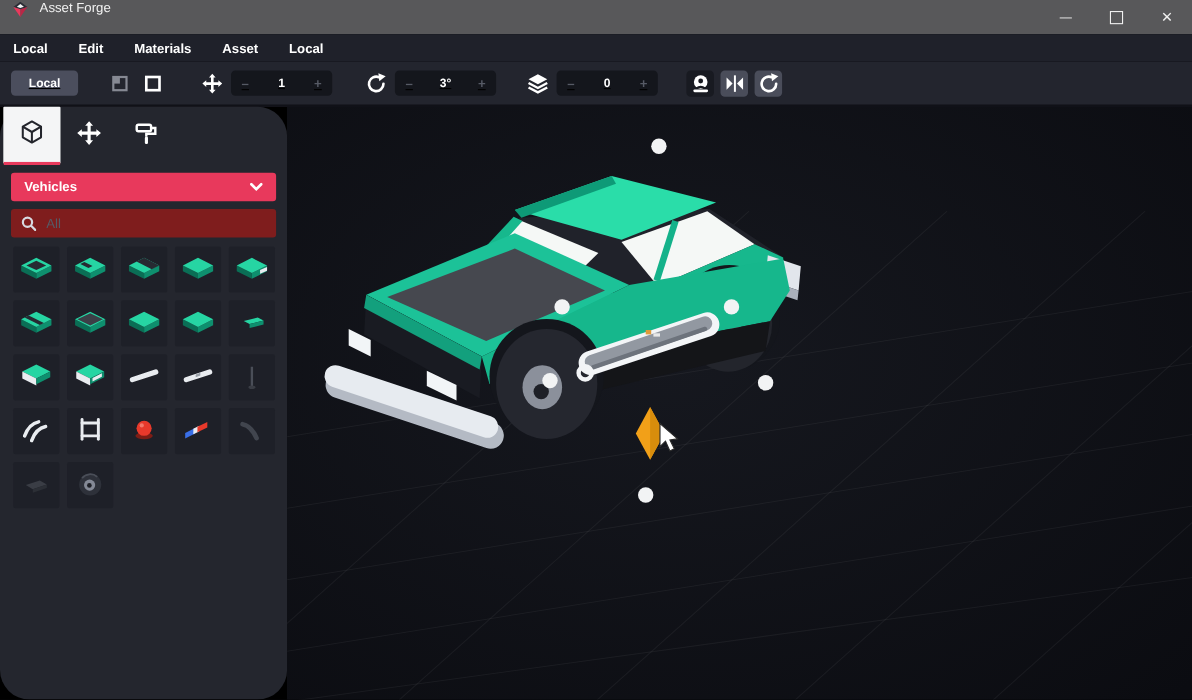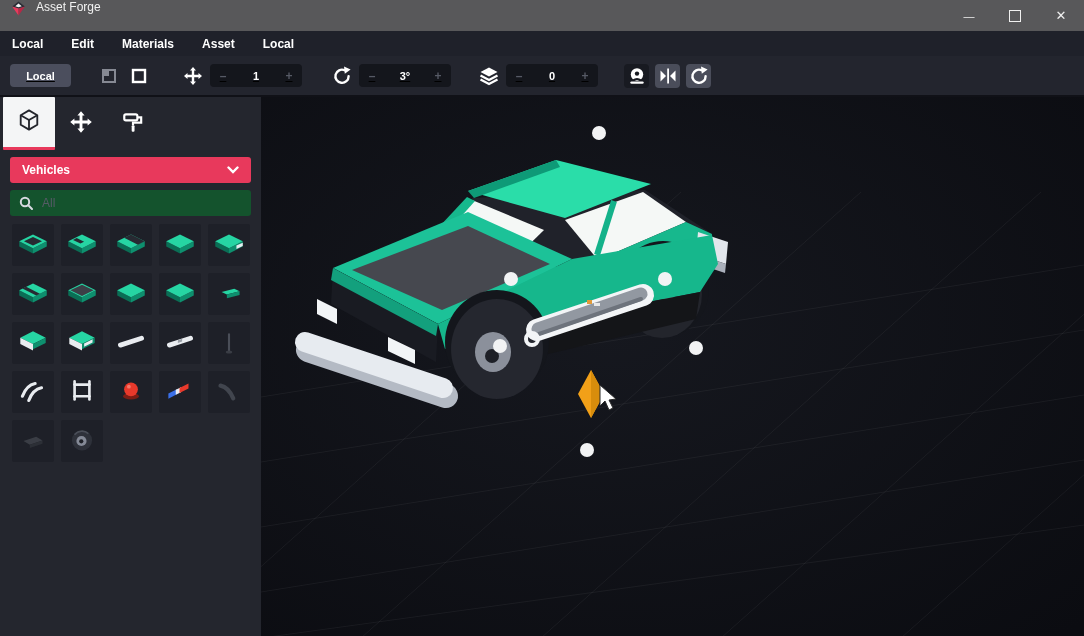--- a/index.html
+++ b/index.html
@@ -32,28 +32,28 @@
   .stepper .st-btn{width:26px;text-align:center;color:#565a65;font-size:12px;font-weight:bold;}
   .stepper .st-val{color:#fff;font-size:11px;font-weight:bold;}
   .sq-btn{width:25px;height:24px;border-radius:4px;display:flex;align-items:center;justify-content:center;}
   .sq-dark{background:#181a21;}
   .sq-gray{background:#4a4d5a;margin-left:6px;}
 
   
   .main{flex:1;display:flex;min-height:0;}
 
   
-  .sidebar{width:261px;background:#24262e;flex:0 0 auto;position:relative;}
+  .sidebar{width:261px;background:#24262e;flex:0 0 auto;position:relative;border-radius:27px;}
   .tabs{height:53px;display:flex;padding-left:3px;}
   .tab{width:52px;height:53px;display:flex;align-items:center;justify-content:center;box-sizing:border-box;}
   .tab.active{background:#f4f5f6;border-bottom:3px solid #e8395c;border-radius:1px;}
   .dropdown{margin:7px 10px 0 10px;height:26px;background:#e8395c;border-radius:3px;display:flex;
             align-items:center;padding:0 12px;justify-content:space-between;}
   .dropdown .dd-label{color:#fff;font-size:12px;font-weight:bold;}
-  .searchbox{margin:7px 10px 0 10px;height:26px;background:#14532d;border-radius:3px;display:flex;
+  .searchbox{margin:7px 10px 0 10px;height:26px;background:#7f1d1d;border-radius:3px;display:flex;
              align-items:center;padding:0 9px;}
   .searchbox input{background:transparent;border:none;outline:none;color:#9ba0aa;font-size:12px;
                    margin-left:7px;width:180px;font-family:inherit;}
   .searchbox input::placeholder{color:#565b66;}
   .parts{margin:8px 0 0 12px;display:flex;flex-wrap:wrap;gap:7px;width:242px;}
   .part-tile{width:42px;height:42px;background:#1e2028;border-radius:2px;display:flex;
              align-items:center;justify-content:center;}
 
   
   .viewport{flex:1;position:relative;background:#101118;}

